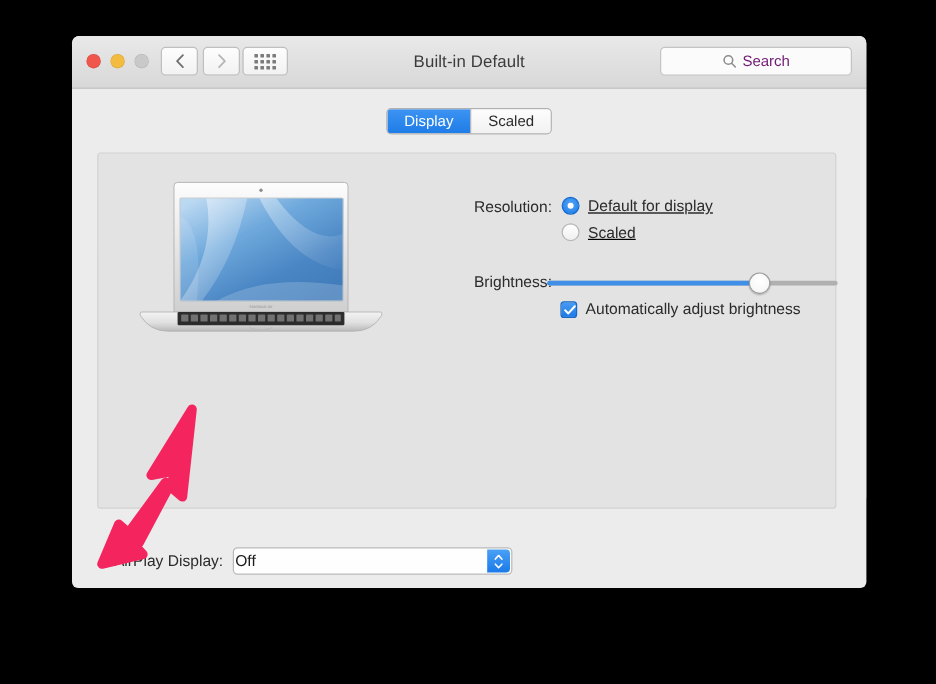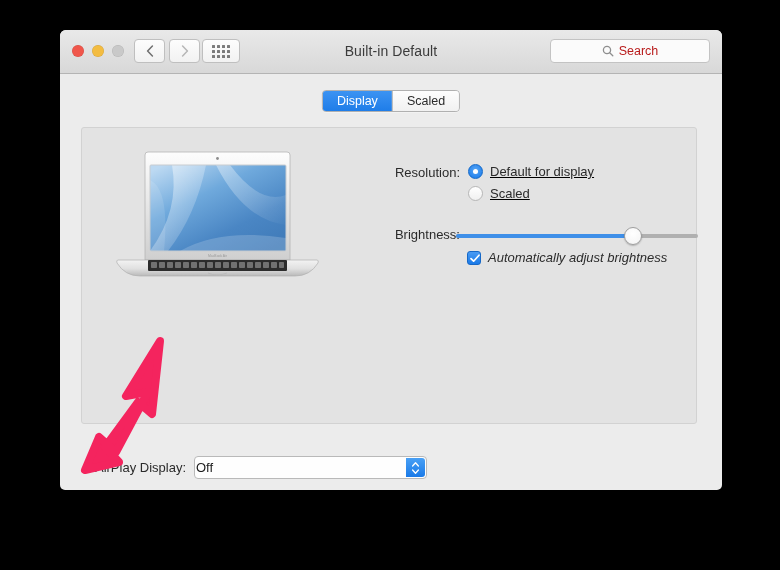--- a/index.html
+++ b/index.html
@@ -62,21 +62,21 @@
   }
   .searchbox {
     position: absolute; right: 12px; top: 9px;
     width: 160px; height: 24px;
     background: #fbfbfb;
     border: 1px solid #c3c3c3;
     border-radius: 4px;
     display: flex; align-items: center; justify-content: center; gap: 5px;
   }
   .searchbox .sicon { width: 12px; height: 12px; }
-  .searchbox .sph { font-size: 12.5px; color: #b91c1c; }
+  .searchbox .sph { font-size: 12.5px; color: #701a75; }
 
   
   .body { position: relative; height: 341px; background: #ececec; }
 
   
   .segmented {
     position: absolute; left: 50%; transform: translateX(-50%); top: 16px;
     display: flex;
     border: 1px solid #b0b0b0;
     border-radius: 4px;
@@ -157,21 +157,21 @@
 
   .chk-row { display: flex; align-items: center; gap: 7px; }
   .chk-auto { position: absolute; left: 385px; top: 122px; }
   .checkbox {
     width: 14px; height: 14px; border-radius: 3px;
     background: linear-gradient(to bottom,#4a9bf3,#1a7ae8);
     border: 1px solid #1668c7;
     flex: 0 0 auto; position: relative;
   }
   .checkbox svg { position: absolute; left: 2px; top: 2.5px; }
-  .chk-row span { font-size: 13px; color: #2b2b2b; font-style: italic; }
+  .chk-row span { font-size: 13px; color: #2b2b2b; }
 
   
   .airplay-row { position: absolute; left: 21px; top: 382px; width: 616px; height: 24px; }
   .airplay-label {
     position: absolute; left: 0; top: 4px; width: 105px;
     text-align: right; font-size: 13px; color: #2b2b2b;
   }
   .popup {
     position: absolute; left: 113px; top: 0;
     width: 233px; height: 23px;

